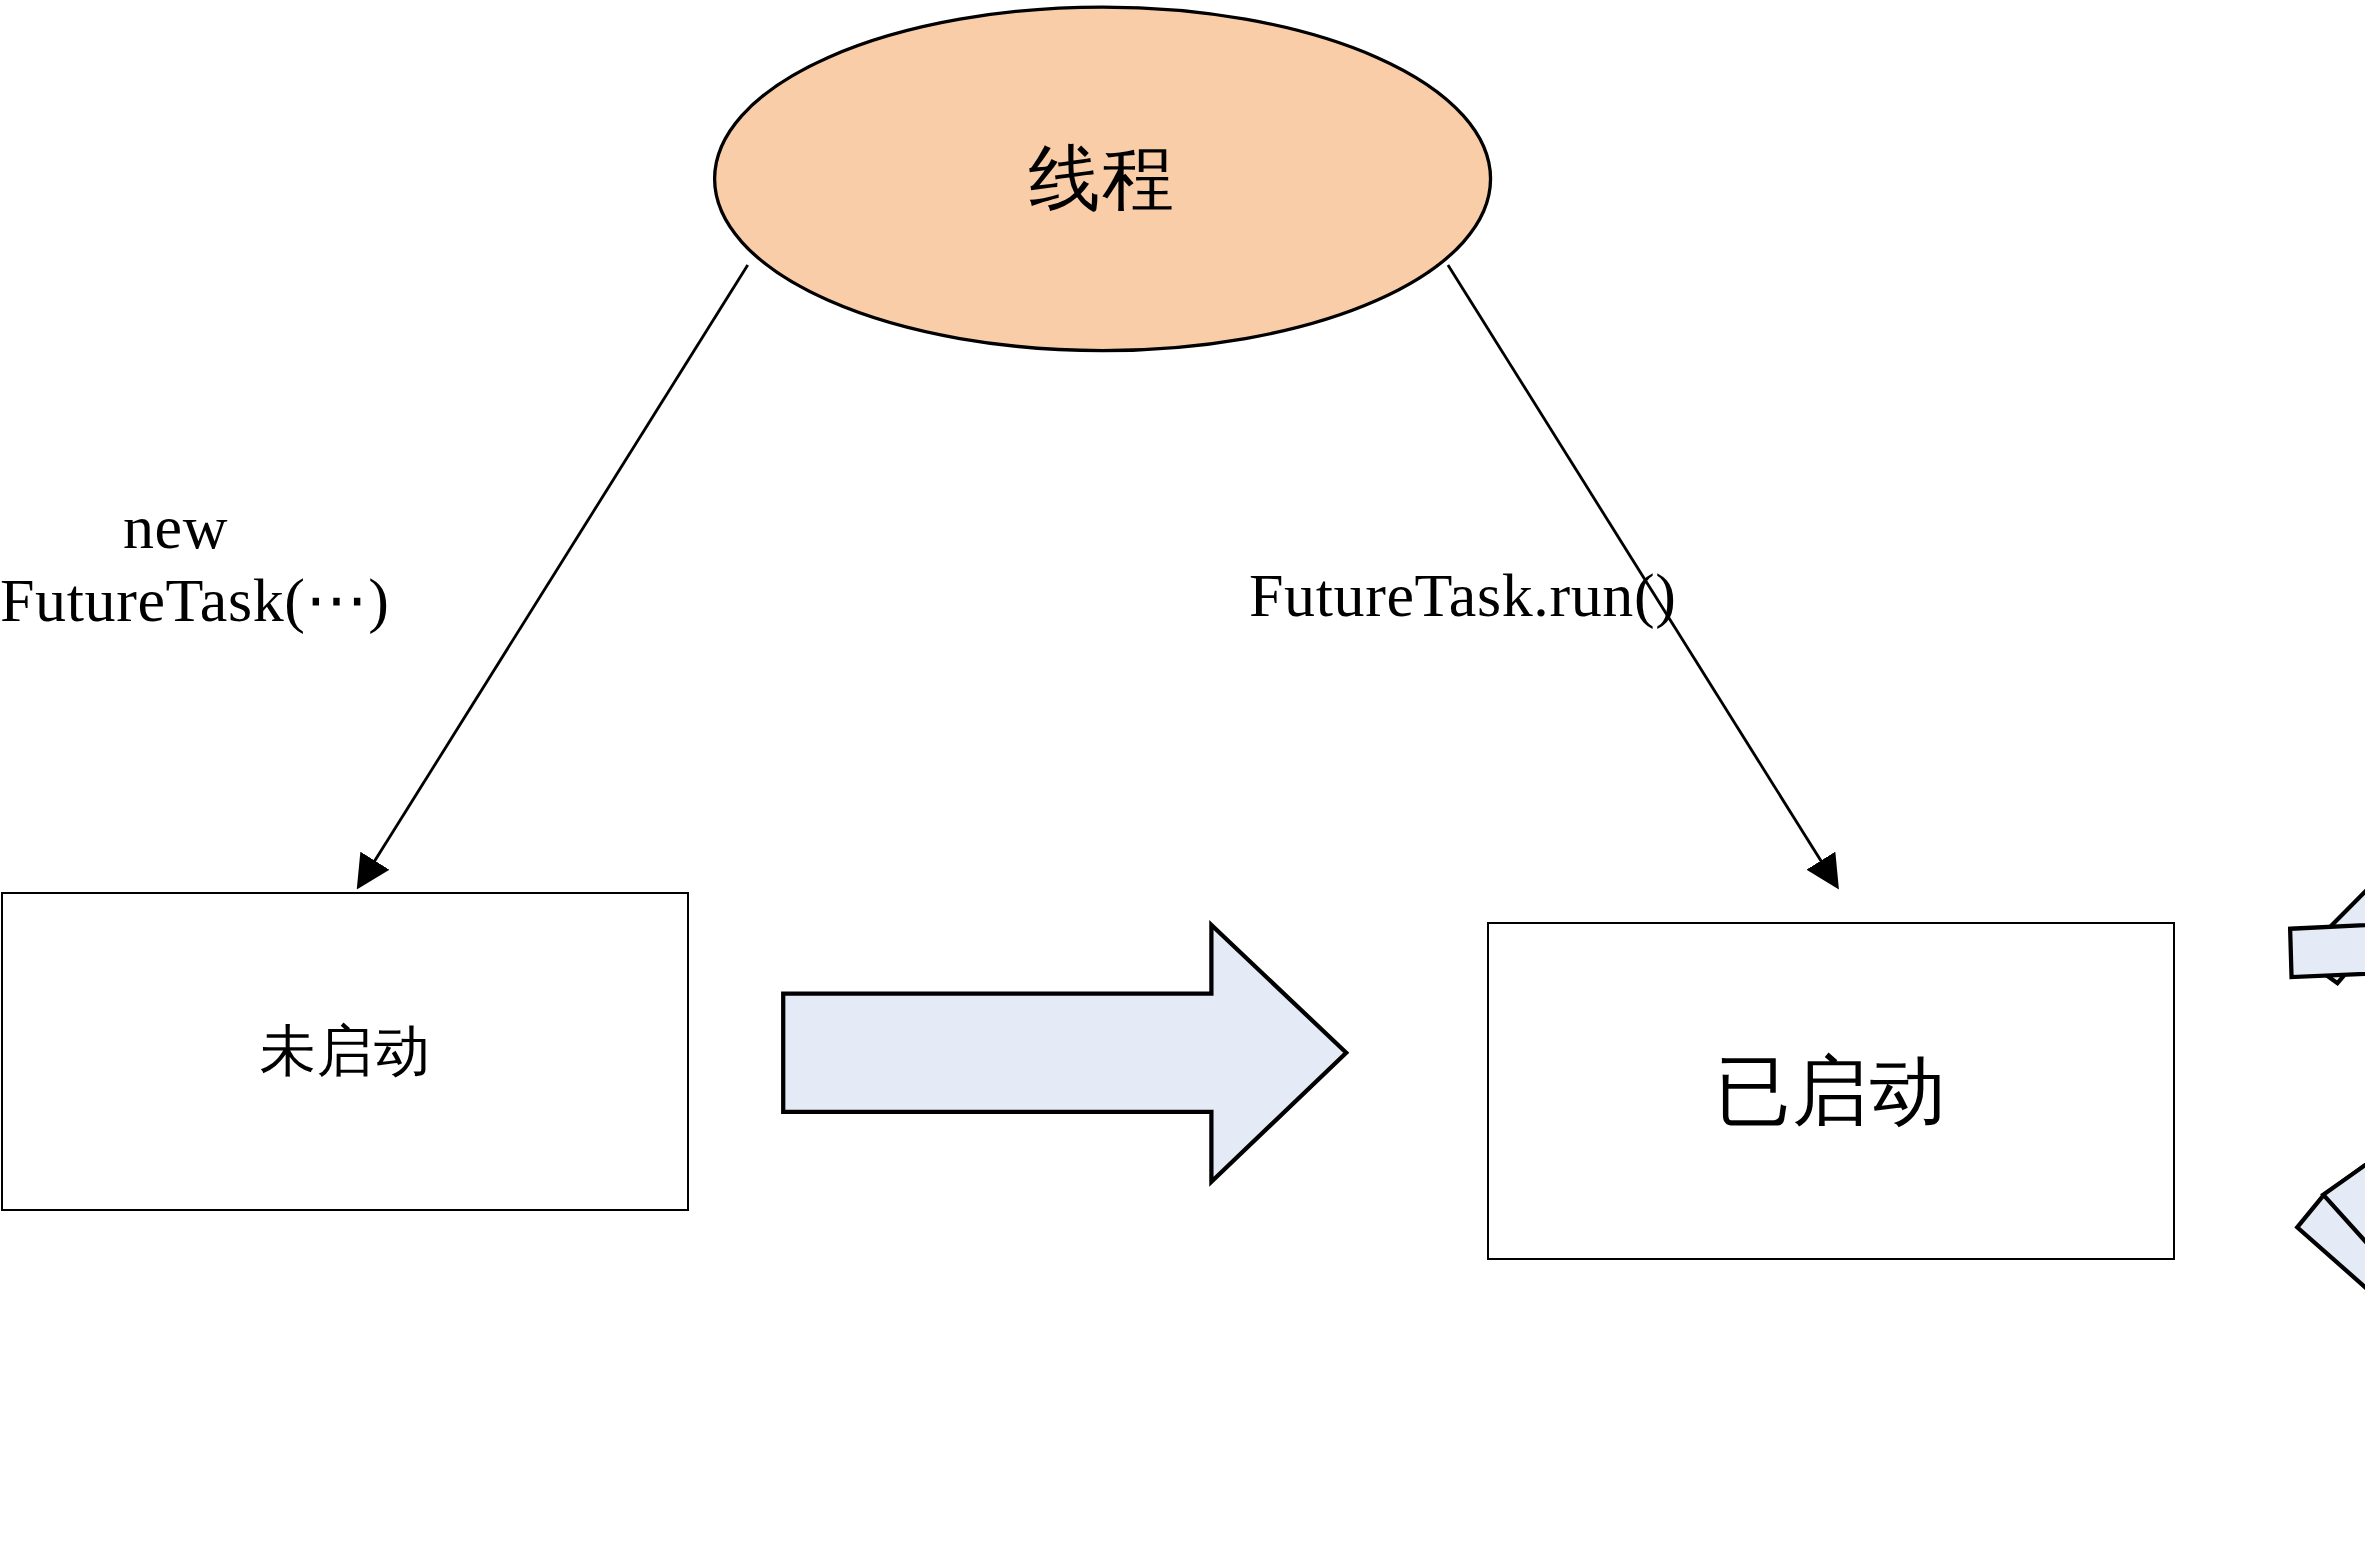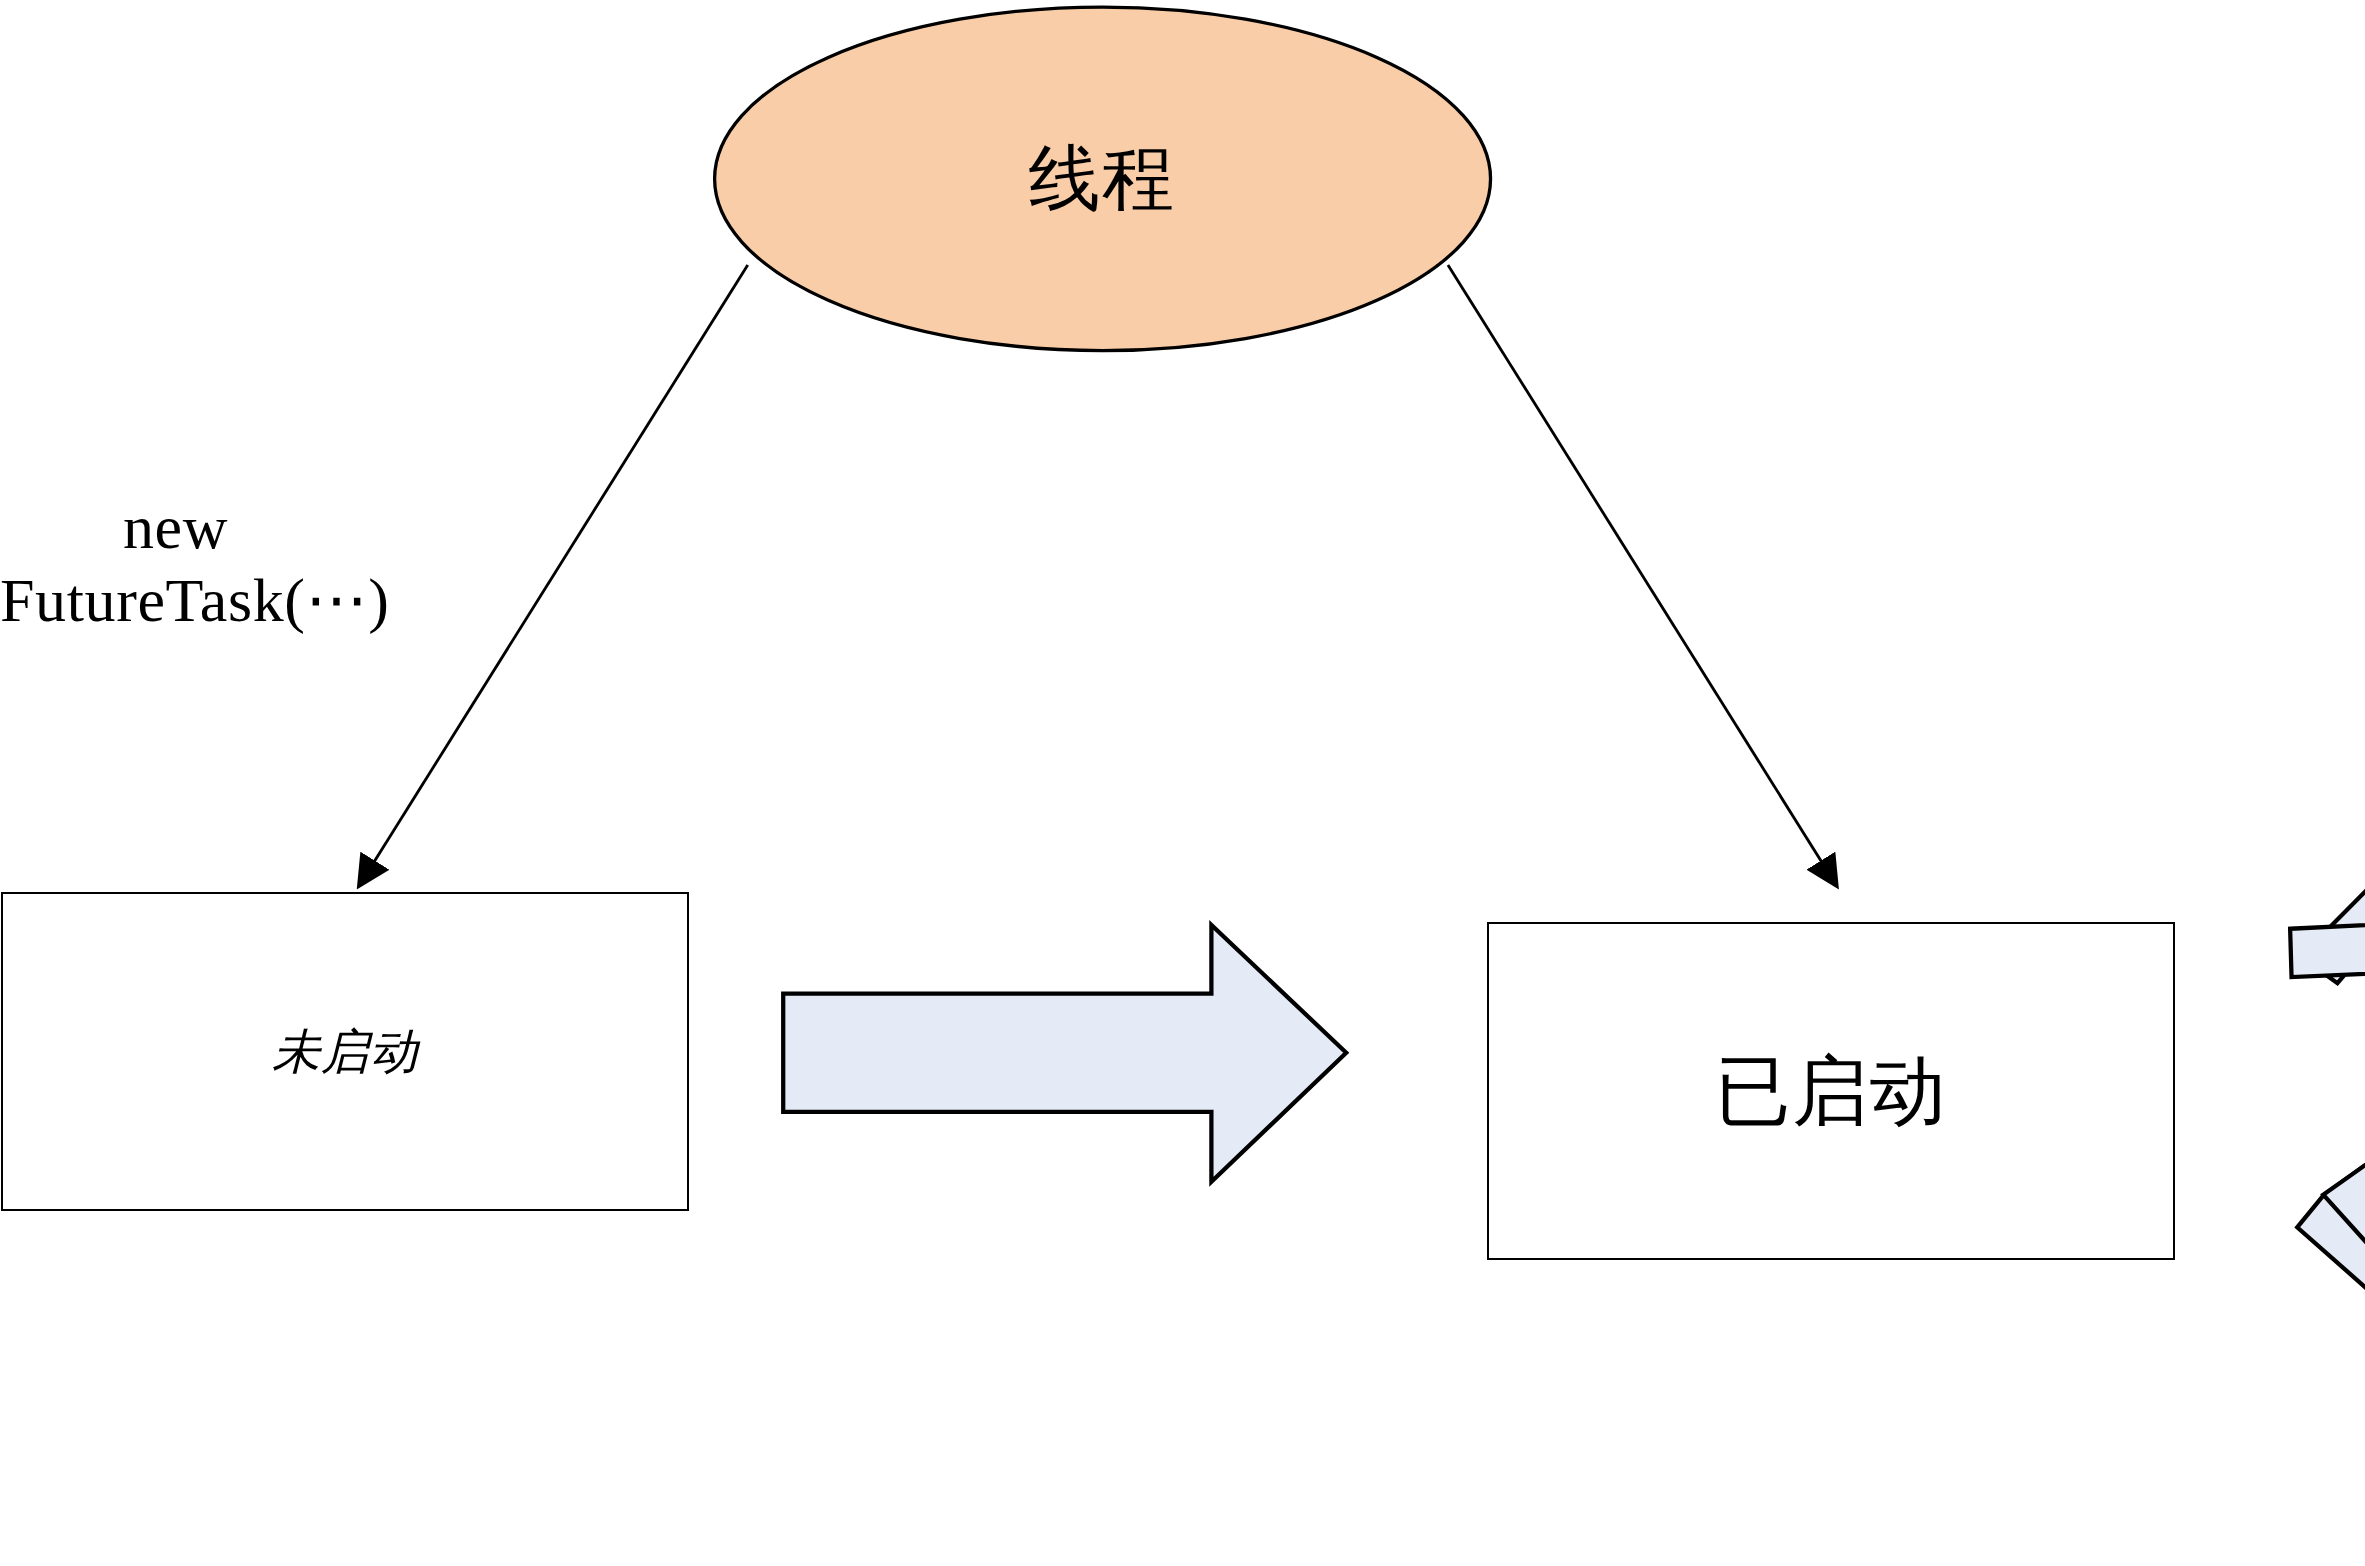--- a/index.html
+++ b/index.html
@@ -79,23 +79,24 @@
     <polygon points="4910,2527 5048,2427 5657,3088 5627,3094 5665,3091 5662,3098 5657,3099 5535,2723 5652,2697 5647,2715 5659,2708 5663,2703 5660,3012 5426,3077 5446,3055 5530,3119 5464,3131 4855,2594" fill="#e4ebf6" stroke="#000000" stroke-width="9"></polygon>
 
     <polygon points="4910,2525 5052,2425 5620,3090 5615,2720 5658,2700 5662,3105 5410,3080 5460,3135" fill="#e4ebf6" stroke="#000000" stroke-width="9"></polygon>
   </svg>
 
   <div class="node-text cjk" style="left:714px; top:103px; width:776px; height:151px; font-size:72px;">线程</div>
 
   <div class="node-text mono-serif" style="left:123px; top:497px; width:378px; height:62px; font-size:62px; justify-content:flex-start;">new</div>
   <div class="node-text mono-serif" style="left:0px; top:563px; width:454px; height:76px; font-size:62px; justify-content:flex-start;">FutureTask(⋯)</div>
 
+  <div class="node-text mono-serif" style="left:1249px; top:558px; width:960px; height:76px; font-size:62px; justify-content:flex-start;">FutureTask.run()</div>
 
   <div class="state-box" style="left:1.4px; top:892px; width:688px; height:319px;">
-    <div class="node-text cjk" style="left:0; top:0; width:100%; height:100%; font-size:48px;font-style:italic;">未启动</div>
+    <div class="node-text cjk" style="left:0; top:0; width:100%; height:100%; font-size:56px;">未启动</div>
   </div>
 
   <div class="state-box" style="left:1487px; top:922px; width:688px; height:338px;">
     <div class="node-text cjk" style="left:0; top:0; width:100%; height:100%; font-size:76px;">已启动</div>
   </div>
 
 </div>
 
 
 </body></html>

